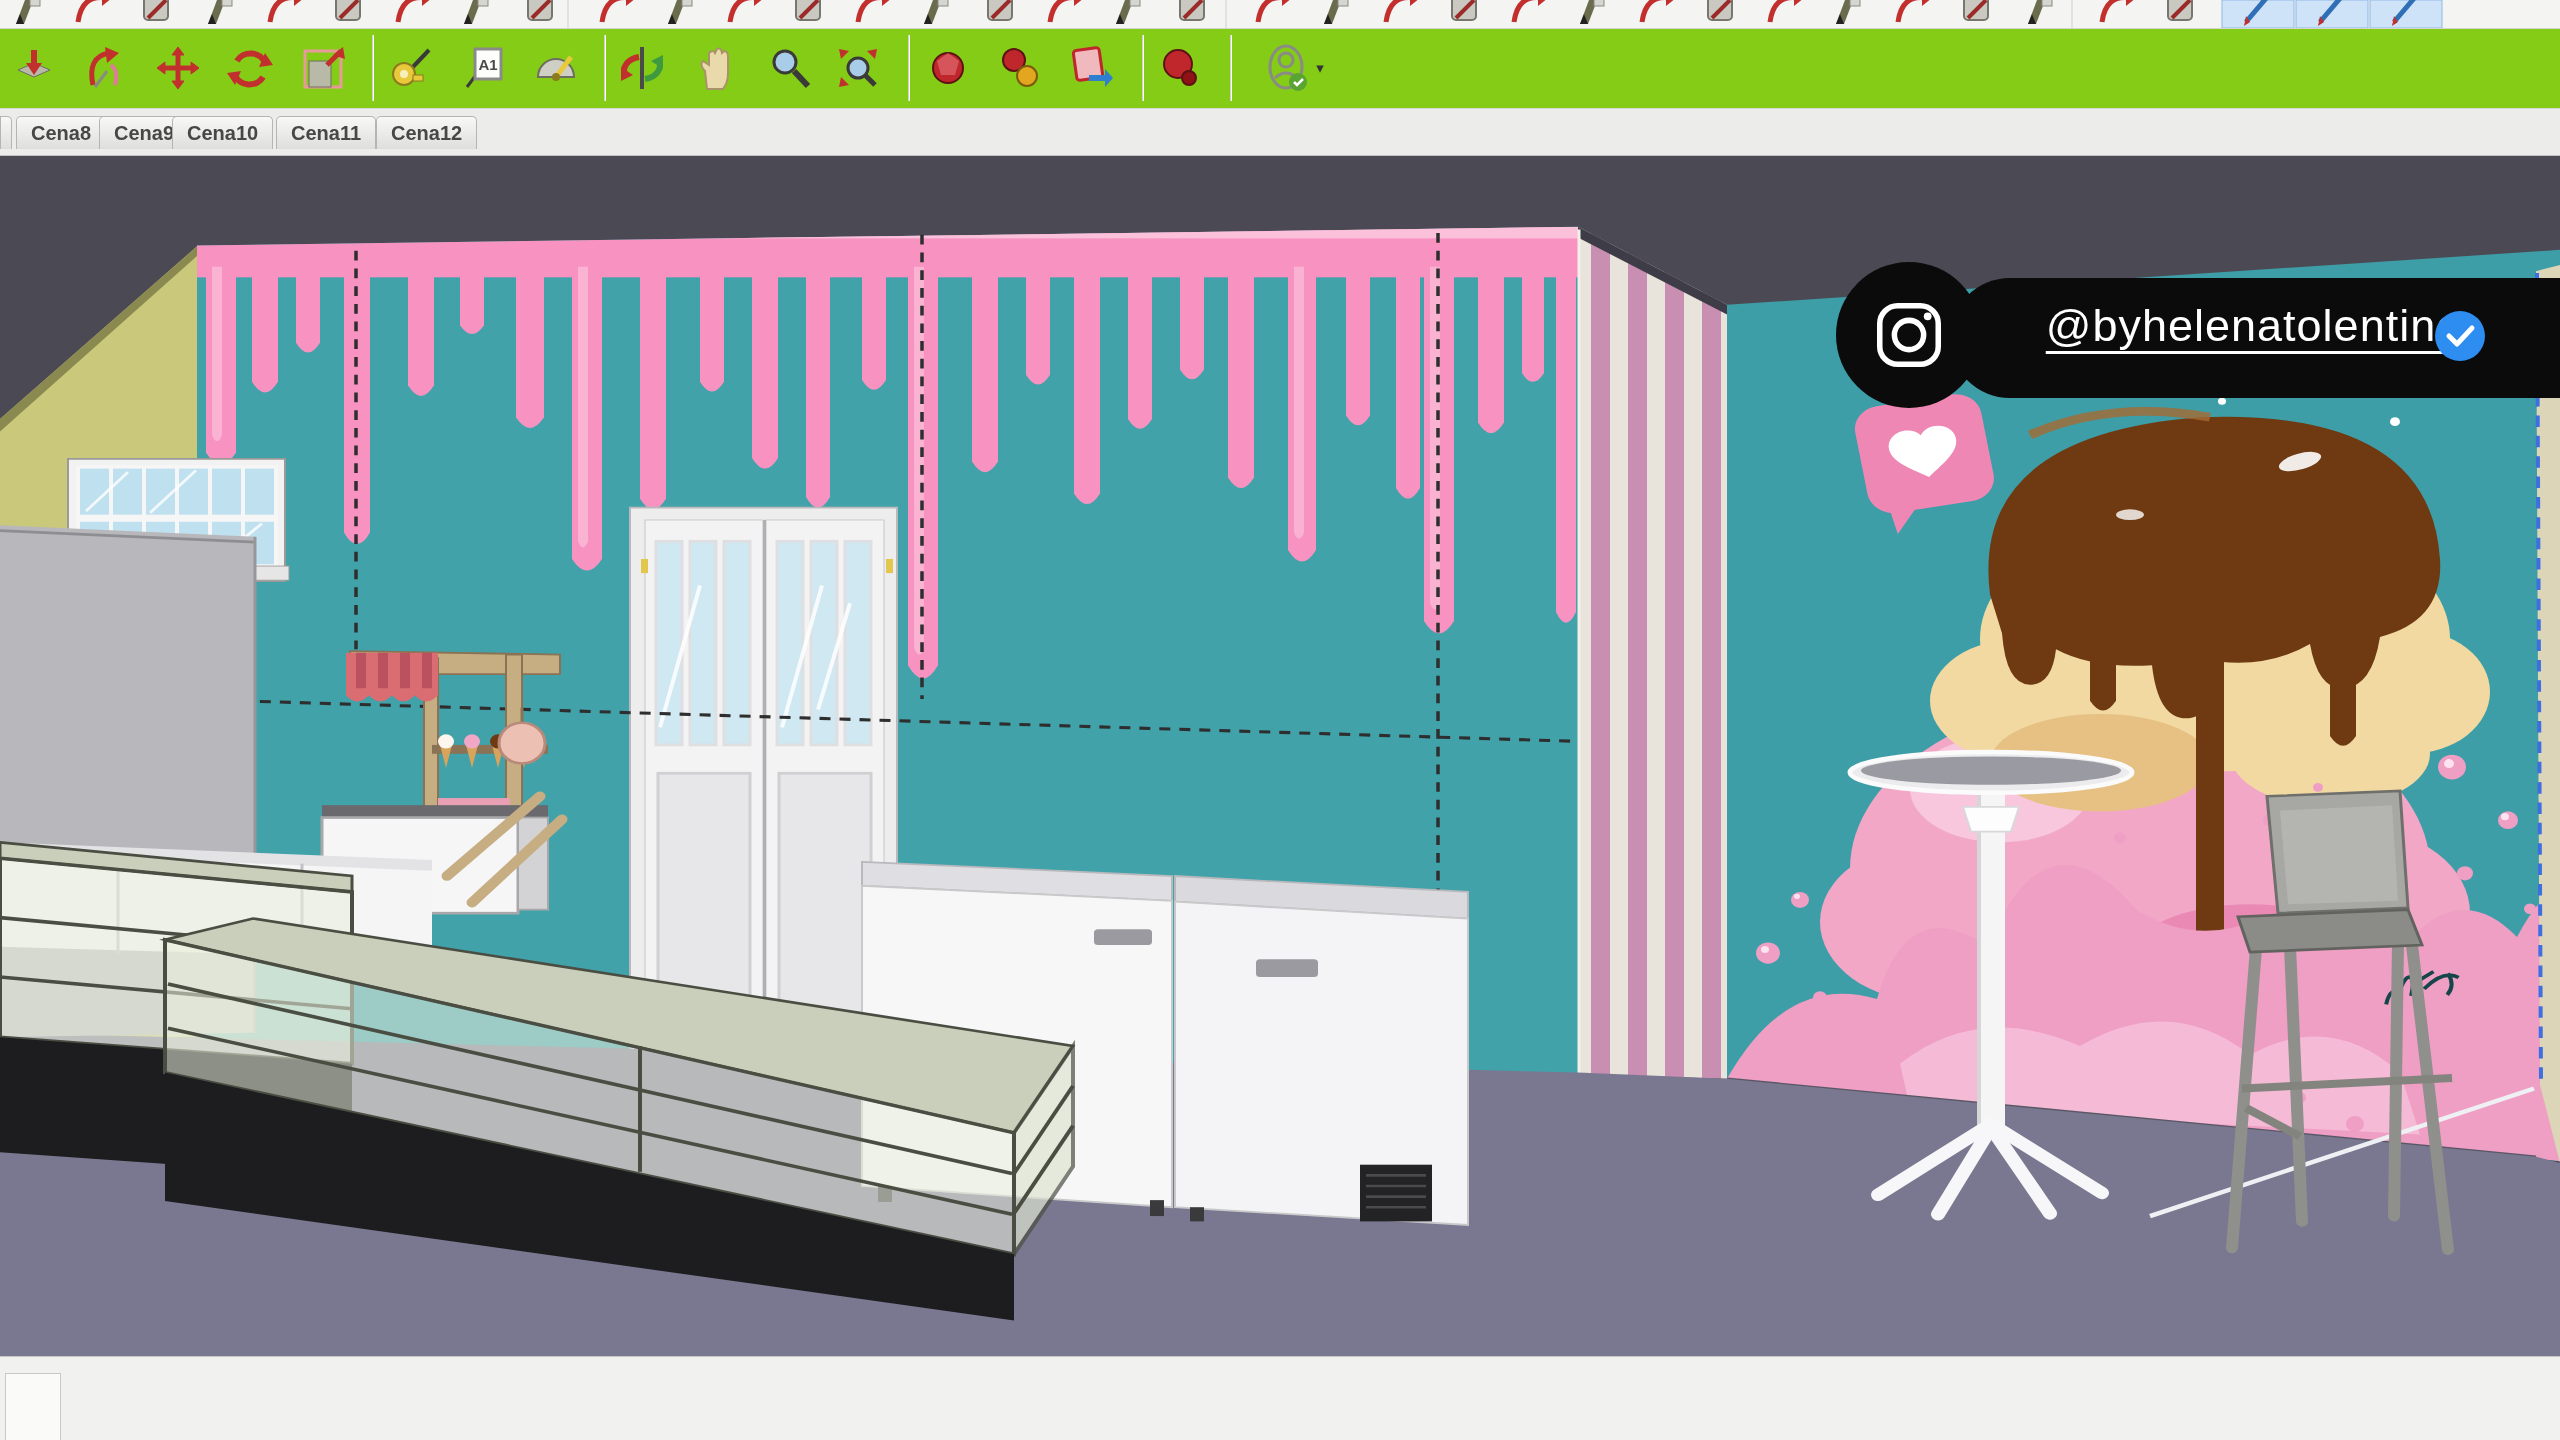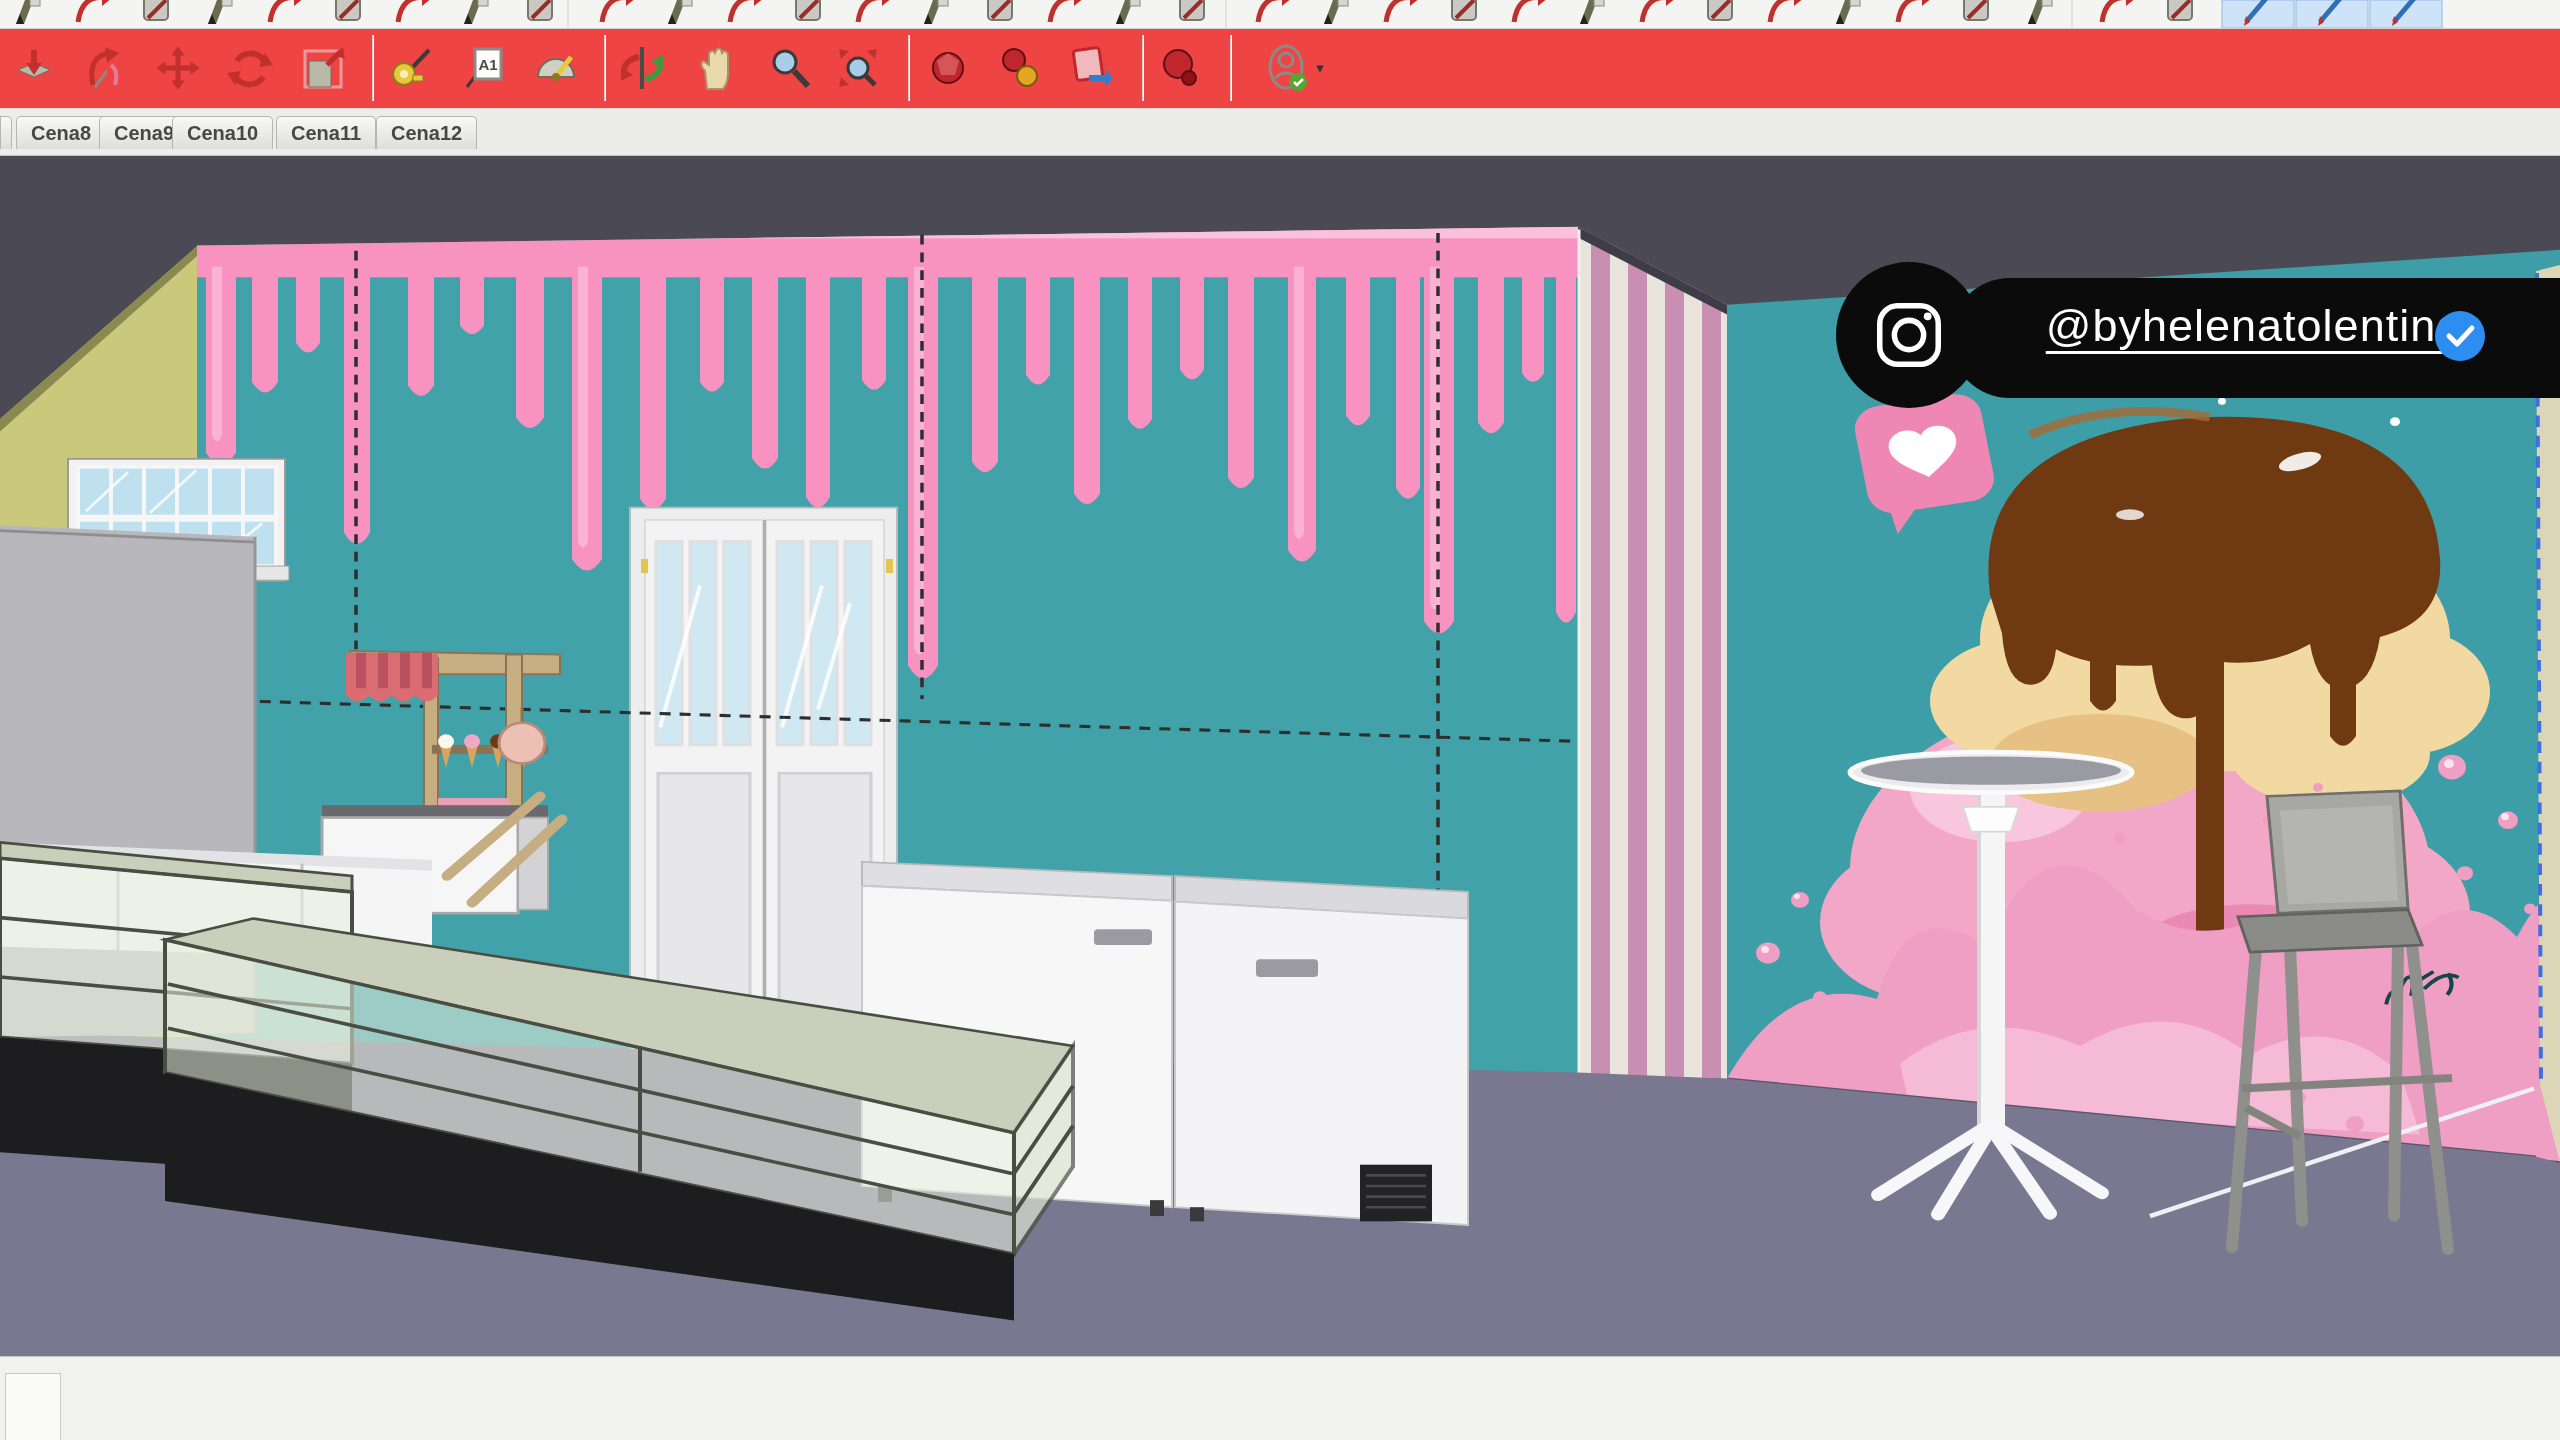--- a/index.html
+++ b/index.html
@@ -1,20 +1,20 @@
 <!DOCTYPE html>
 <html><head>
 <meta charset="utf-8">
 <style>
   html,body{margin:0;padding:0;background:#e9e9e7;font-family:"Liberation Sans",sans-serif;}
   #app{position:relative;width:2560px;height:1440px;overflow:hidden;background:#f2f2f1;}
 
   
   #toolbar-row1{position:relative;width:2560px;height:28px;background:#f4f4f3;border-bottom:1px solid #d4d4d2;overflow:hidden;}
-  #toolbar-row2{position:relative;width:2560px;height:79px;background:#ef4444;border-bottom:1px solid #d8d8d6;}
+  #toolbar-row2{position:relative;width:2560px;height:79px;background:#84cc16;border-bottom:1px solid #d8d8d6;}
   .tb-icon{position:absolute;top:8px;width:56px;height:62px;display:flex;align-items:center;justify-content:center;border-radius:4px;}
   .tb-sep{position:absolute;top:6px;width:1px;height:66px;background:#d2d2d0;border-right:1px solid #fbfbfa;}
   .caret{font-size:15px;color:#333;margin-left:2px;}
 
   
   #scene-tabs{position:relative;width:2560px;height:46px;background:#ececea;border-bottom:1px solid #c2c2c0;}
   .scene-tab{position:absolute;top:7px;height:32px;padding:0 14px;display:flex;align-items:center;
      background:linear-gradient(#f8f8f7,#dededc);border:1px solid #b5b5b3;border-bottom:none;
      border-radius:5px 5px 0 0;font-size:20px;font-weight:700;color:#474747;}
   .scene-tab-stub{position:absolute;top:7px;left:0;width:10px;height:32px;background:linear-gradient(#f8f8f7,#dededc);border:1px solid #b5b5b3;border-bottom:none;border-radius:0 5px 0 0;}

